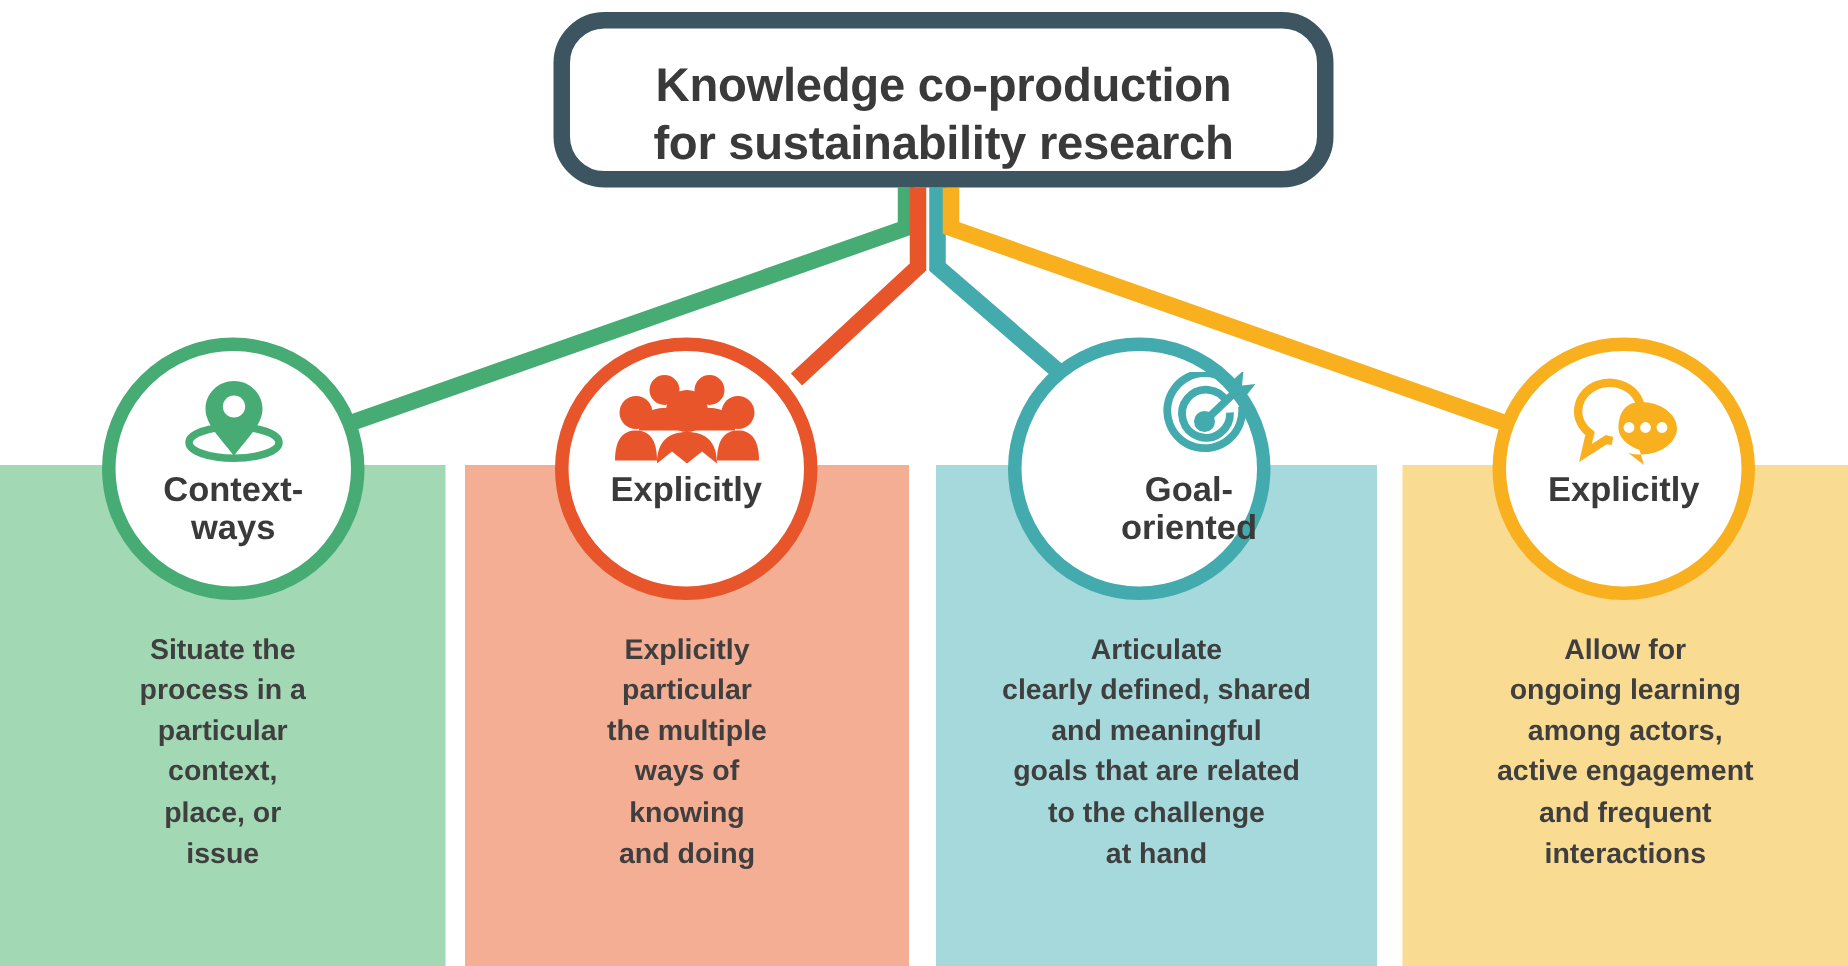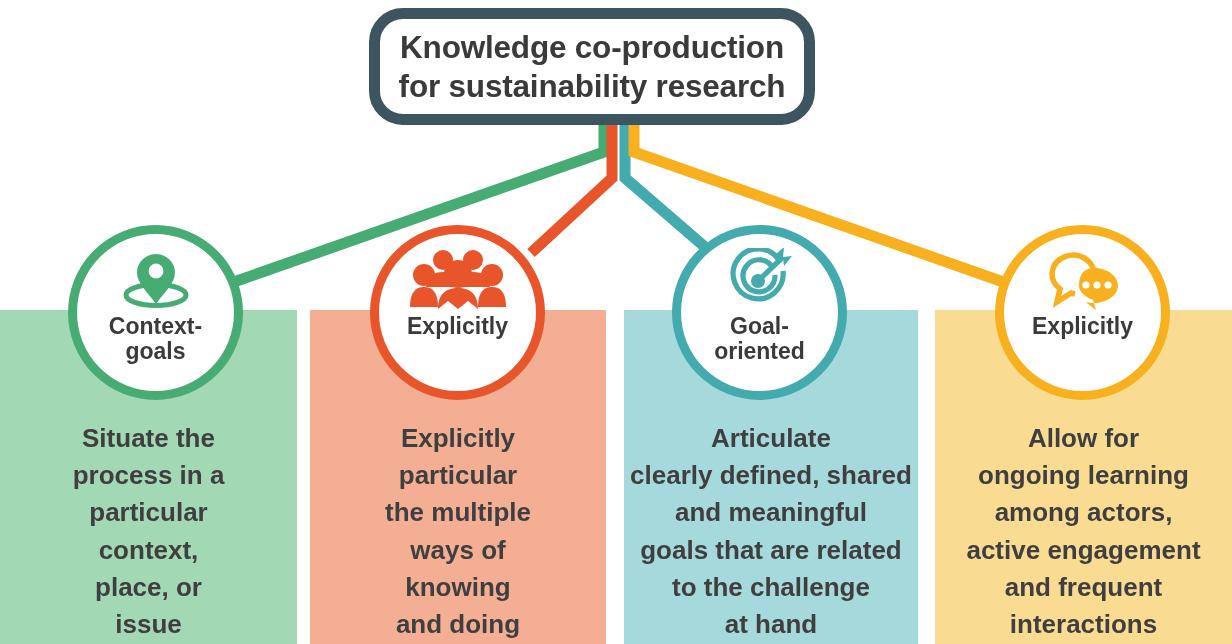--- a/index.html
+++ b/index.html
@@ -44,28 +44,28 @@
     width: 1232px;
     height: 644px;
     pointer-events: none;
   }
 
   
   .title-box {
     position: absolute;
     left: 369px;
     top: 8px;
-    width: 446px;
+    width: 520px;
     height: 117px;
     box-sizing: border-box;
     border: 11px solid #3c5561;
     border-radius: 34px;
     background: #ffffff;
     display: flex;
-    align-items: center;
+    align-items: flex-end;
     justify-content: center;
     text-align: center;
   }
   .title-text {
     font-size: 31.5px;
     font-weight: bold;
     color: #3a3a3a;
     line-height: 1.22;
     letter-spacing: -0.2px;
     white-space: pre-line;
@@ -103,21 +103,21 @@
     color: #3a3a3a;
     line-height: 1.08;
     text-align: center;
     white-space: pre-line;
   }
 
   
   .body-text {
     position: absolute;
     text-align: center;
-    font-size: 26px;
+    font-size: 19px;
     font-weight: bold;
     color: #3f3f3f;
     line-height: 1.43;
     white-space: pre-line;
   }
   .body-0 { left: 10px;   top: 420px; width: 277px; }
   .body-1 { left: 318px;  top: 420px; width: 280px; }
   .body-2 { left: 622px;  top: 420px; width: 298px; }
   .body-3 { left: 938px;  top: 420px; width: 291px; }
 </style>
@@ -151,21 +151,21 @@
 
   <div class="circle circle-0" style="border-color: rgb(70, 172, 115);">
     <div class="circle-icon">
       <svg width="74" height="58" viewBox="0 0 74 58">
         <ellipse cx="37" cy="45" rx="30" ry="10.5" fill="none" stroke="#46ac73" stroke-width="5"></ellipse>
         <path d="M37 4 C26.5 4 18 12.3 18 22.6 C18 34 31 45 37 54 C43 45 56 34 56 22.6 C56 12.3 47.5 4 37 4 Z" fill="#46ac73"></path>
         <circle cx="37" cy="21" r="7.4" fill="#ffffff"></circle>
       </svg>
     </div>
     <div class="circle-label">Context-
-goals</div>
+ways</div>
   </div>
 
   <div class="circle circle-1" style="border-color: rgb(232, 85, 42);">
     <div class="circle-icon">
       <svg width="96" height="60" viewBox="0 0 96 60">
         <g fill="#e8552a">
 
           <circle cx="33" cy="11" r="10"></circle>
           <path d="M16 38 C16 27 24 23 33 23 C42 23 50 27 50 38 Z"></path>
           <circle cx="63" cy="11" r="10"></circle>
@@ -177,21 +177,21 @@
           <path d="M68 58 C68 43 74 38 82 38 C90 38 96 43 96 58 Z"></path>
 
           <circle cx="48" cy="25" r="14"></circle>
           <path d="M28 60 C28 45 36 39 48 39 C60 39 68 45 68 60 L58 52 L48 60 L38 52 Z"></path>
         </g>
       </svg>
     </div>
     <div class="circle-label">Explicitly</div>
   </div>
 
-  <div class="circle circle-2" style="border-color: rgb(67, 170, 173);">
+  <div class="circle circle-2" style="border-color: rgb(67, 170, 173); align-items: flex-end;">
     <div class="circle-icon">
       <svg width="66" height="62" viewBox="0 0 66 62">
         <g fill="none" stroke="#43aaad" stroke-width="5.2">
           <path d="M52 12 A25 25 0 1 0 56 23"></path>
           <path d="M46 20 A16 16 0 1 0 48 27"></path>
         </g>
         <circle cx="31" cy="33" r="7" fill="#43aaad"></circle>
         <g stroke="#43aaad" stroke-width="5.2" fill="none" stroke-linecap="butt">
           <line x1="31" y1="33" x2="56" y2="9"></line>
         </g>

